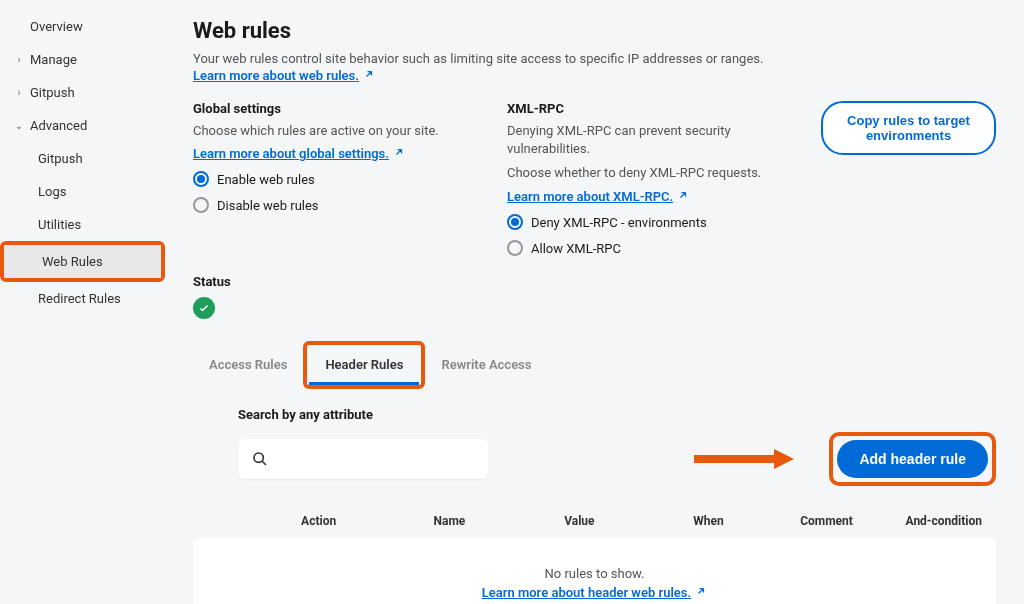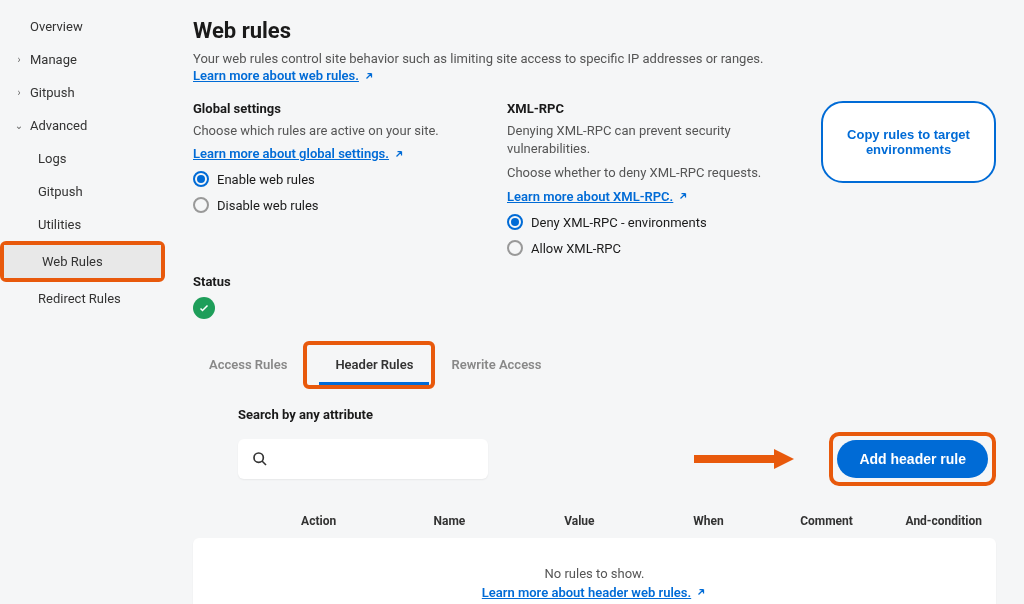--- a/index.html
+++ b/index.html
@@ -7,38 +7,38 @@
 .layout { display: flex; min-height: 100vh; }
 .sidebar { width: 165px; padding: 10px 0; }
 .main { flex: 1; padding: 18px 28px; }
 .nav-item { padding: 9px 14px; cursor: pointer; display: flex; align-items: center; gap: 6px; font-size: 13px; color: #333; text-align: center; }
 .nav-item.child { padding-left: 38px; }
 .nav-item.active { background: #e8e8e8; }
 .chev { font-size: 10px; color: #666; width: 10px; display: inline-block; }
 .highlight-box { border: 4px solid #e8590c; border-radius: 6px; }
 h1 { font-size: 22px; font-weight: 700; margin-bottom: 8px; }
 .desc { color: #555; margin-bottom: 2px; }
-.link { color: #006bd6; text-decoration: underline; font-weight: 600; cursor: pointer; display: inline-flex; align-items: center; gap: 4px; }
+.link { color: #006bd6; text-decoration: underline; font-weight: 600; cursor: pointer; display: inline-flex; gap: 4px; }
 .ext-icon { display: inline-block; }
 .settings-row { display: flex; gap: 24px; margin-top: 18px; align-items: flex-start; }
 .settings-col { flex: 0 0 290px; }
 .settings-col h3 { font-size: 13px; font-weight: 700; margin-bottom: 6px; }
 .settings-col p { color: #555; margin-bottom: 6px; line-height: 1.4; }
 .radio-row { display: flex; align-items: flex-end; gap: 8px; margin-top: 10px; cursor: pointer; }
 .radio { width: 16px; height: 16px; border: 2px solid #999; border-radius: 50%; display: inline-flex; align-items: center; justify-content: center; }
 .radio.checked { border-color: #006bd6; }
 .radio.checked::after { content: ''; width: 8px; height: 8px; background: #006bd6; border-radius: 50%; }
-.copy-btn { border: 2px solid #006bd6; color: #006bd6; background: #fff; border-radius: 22px; padding: 24px 20px; font-weight: 600; cursor: pointer; font-size: 13px; }
+.copy-btn { border: 2px solid #006bd6; color: #006bd6; background: #fff; border-radius: 22px; padding: 10px 20px; font-weight: 600; cursor: pointer; font-size: 13px; }
 .status-row { margin-top: 18px; }
 .status-row h3 { font-size: 13px; font-weight: 700; margin-bottom: 8px; }
 .status-badge { width: 22px; height: 22px; background: #1e9e5a; border-radius: 50%; display: flex; align-items: center; justify-content: center; color: #fff; font-size: 12px; }
 .tabs { display: flex; gap: 0; margin-top: 22px; align-items: center; }
 .tab { padding: 10px 16px; font-size: 13px; font-weight: 600; color: #888; cursor: pointer; }
 .tab.active { color: #333; border-bottom: 3px solid #006bd6; }
-.tab-highlight { border: 4px solid #e8590c; border-radius: 6px; padding: 2px 2px 0 12px; }
+.tab-highlight { border: 4px solid #e8590c; border-radius: 6px; padding: 2px 2px 0 2px; }
 .search-section { margin-top: 18px; margin-left: 45px; }
 .search-section h3 { font-size: 13px; font-weight: 700; margin-bottom: 10px; }
 .search-row { display: flex; align-items: center; gap: 27px; }
 .search-box { background: #fff; border-radius: 6px; padding: 12px 14px; width: 250px; display: flex; align-items: center; box-shadow: 0 1px 2px rgba(0,0,0,0.06); }
 .arrow { flex: 1; display: flex; align-items: center; justify-content: flex-end; padding-right: 8px; }
 .btn-highlight { border: 4px solid #e8590c; border-radius: 10px; padding: 4px; }
 .primary-btn { background: #006bd6; color: #fff; border: none; border-radius: 22px; padding: 11px 22px; font-weight: 600; font-size: 14px; cursor: pointer; }
 .table-section { margin-top: 18px; }
 .table-header { display: flex; padding: 10px 14px; font-size: 12px; font-weight: 700; color: #333; }
 .th { flex: 1; text-align: right; }
@@ -60,24 +60,24 @@
     </div>
     <div class="nav-item">
       <span class="chev">›</span>
         <span>Gitpush</span>
     </div>
     <div class="nav-item">
       <span class="chev">⌄</span>
         <span>Advanced</span>
     </div>
     <div class="nav-item child">
+        <span>Gitpush</span>
+      </div>
+    <div class="nav-item child">
         <span>Logs</span>
-      </div>
-    <div class="nav-item child">
-        <span>Gitpush</span>
       </div>
     <div class="nav-item child">
         <span>Utilities</span>
       </div>
     <div class="highlight-box">
       <div class="nav-item child active">
           <span>Web Rules</span>
         </div>
     </div>
     <div class="nav-item child">

